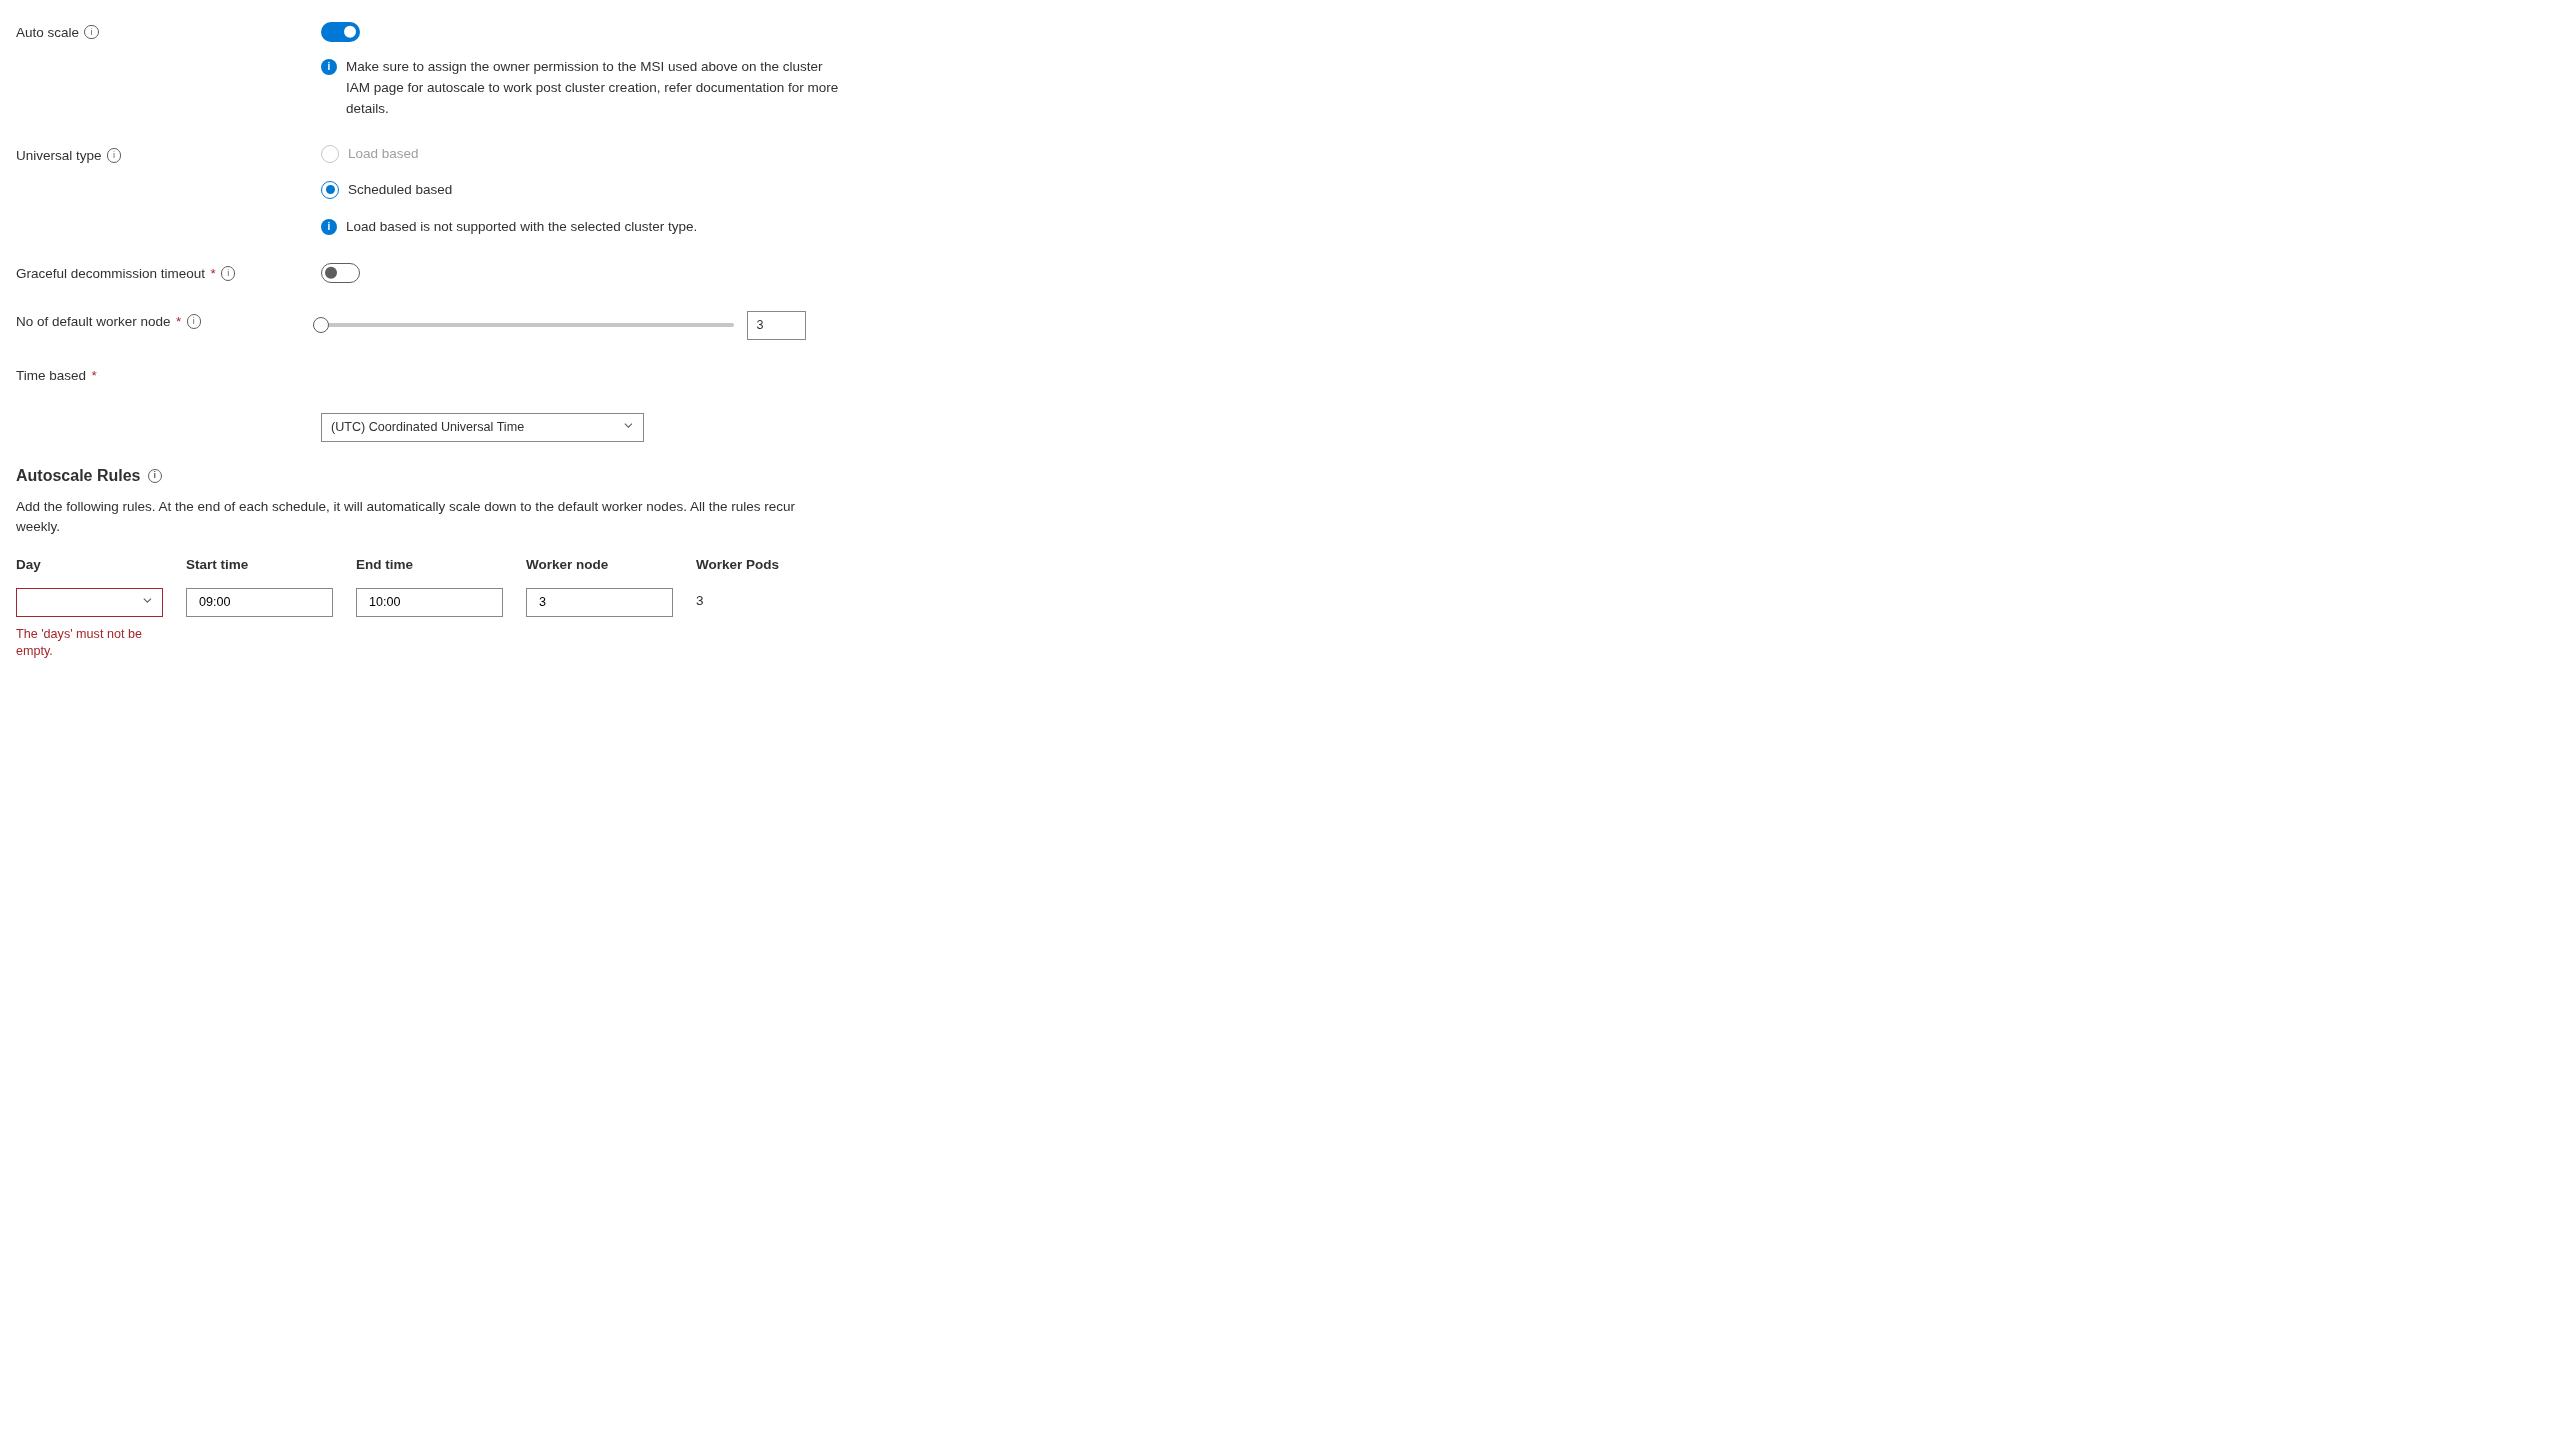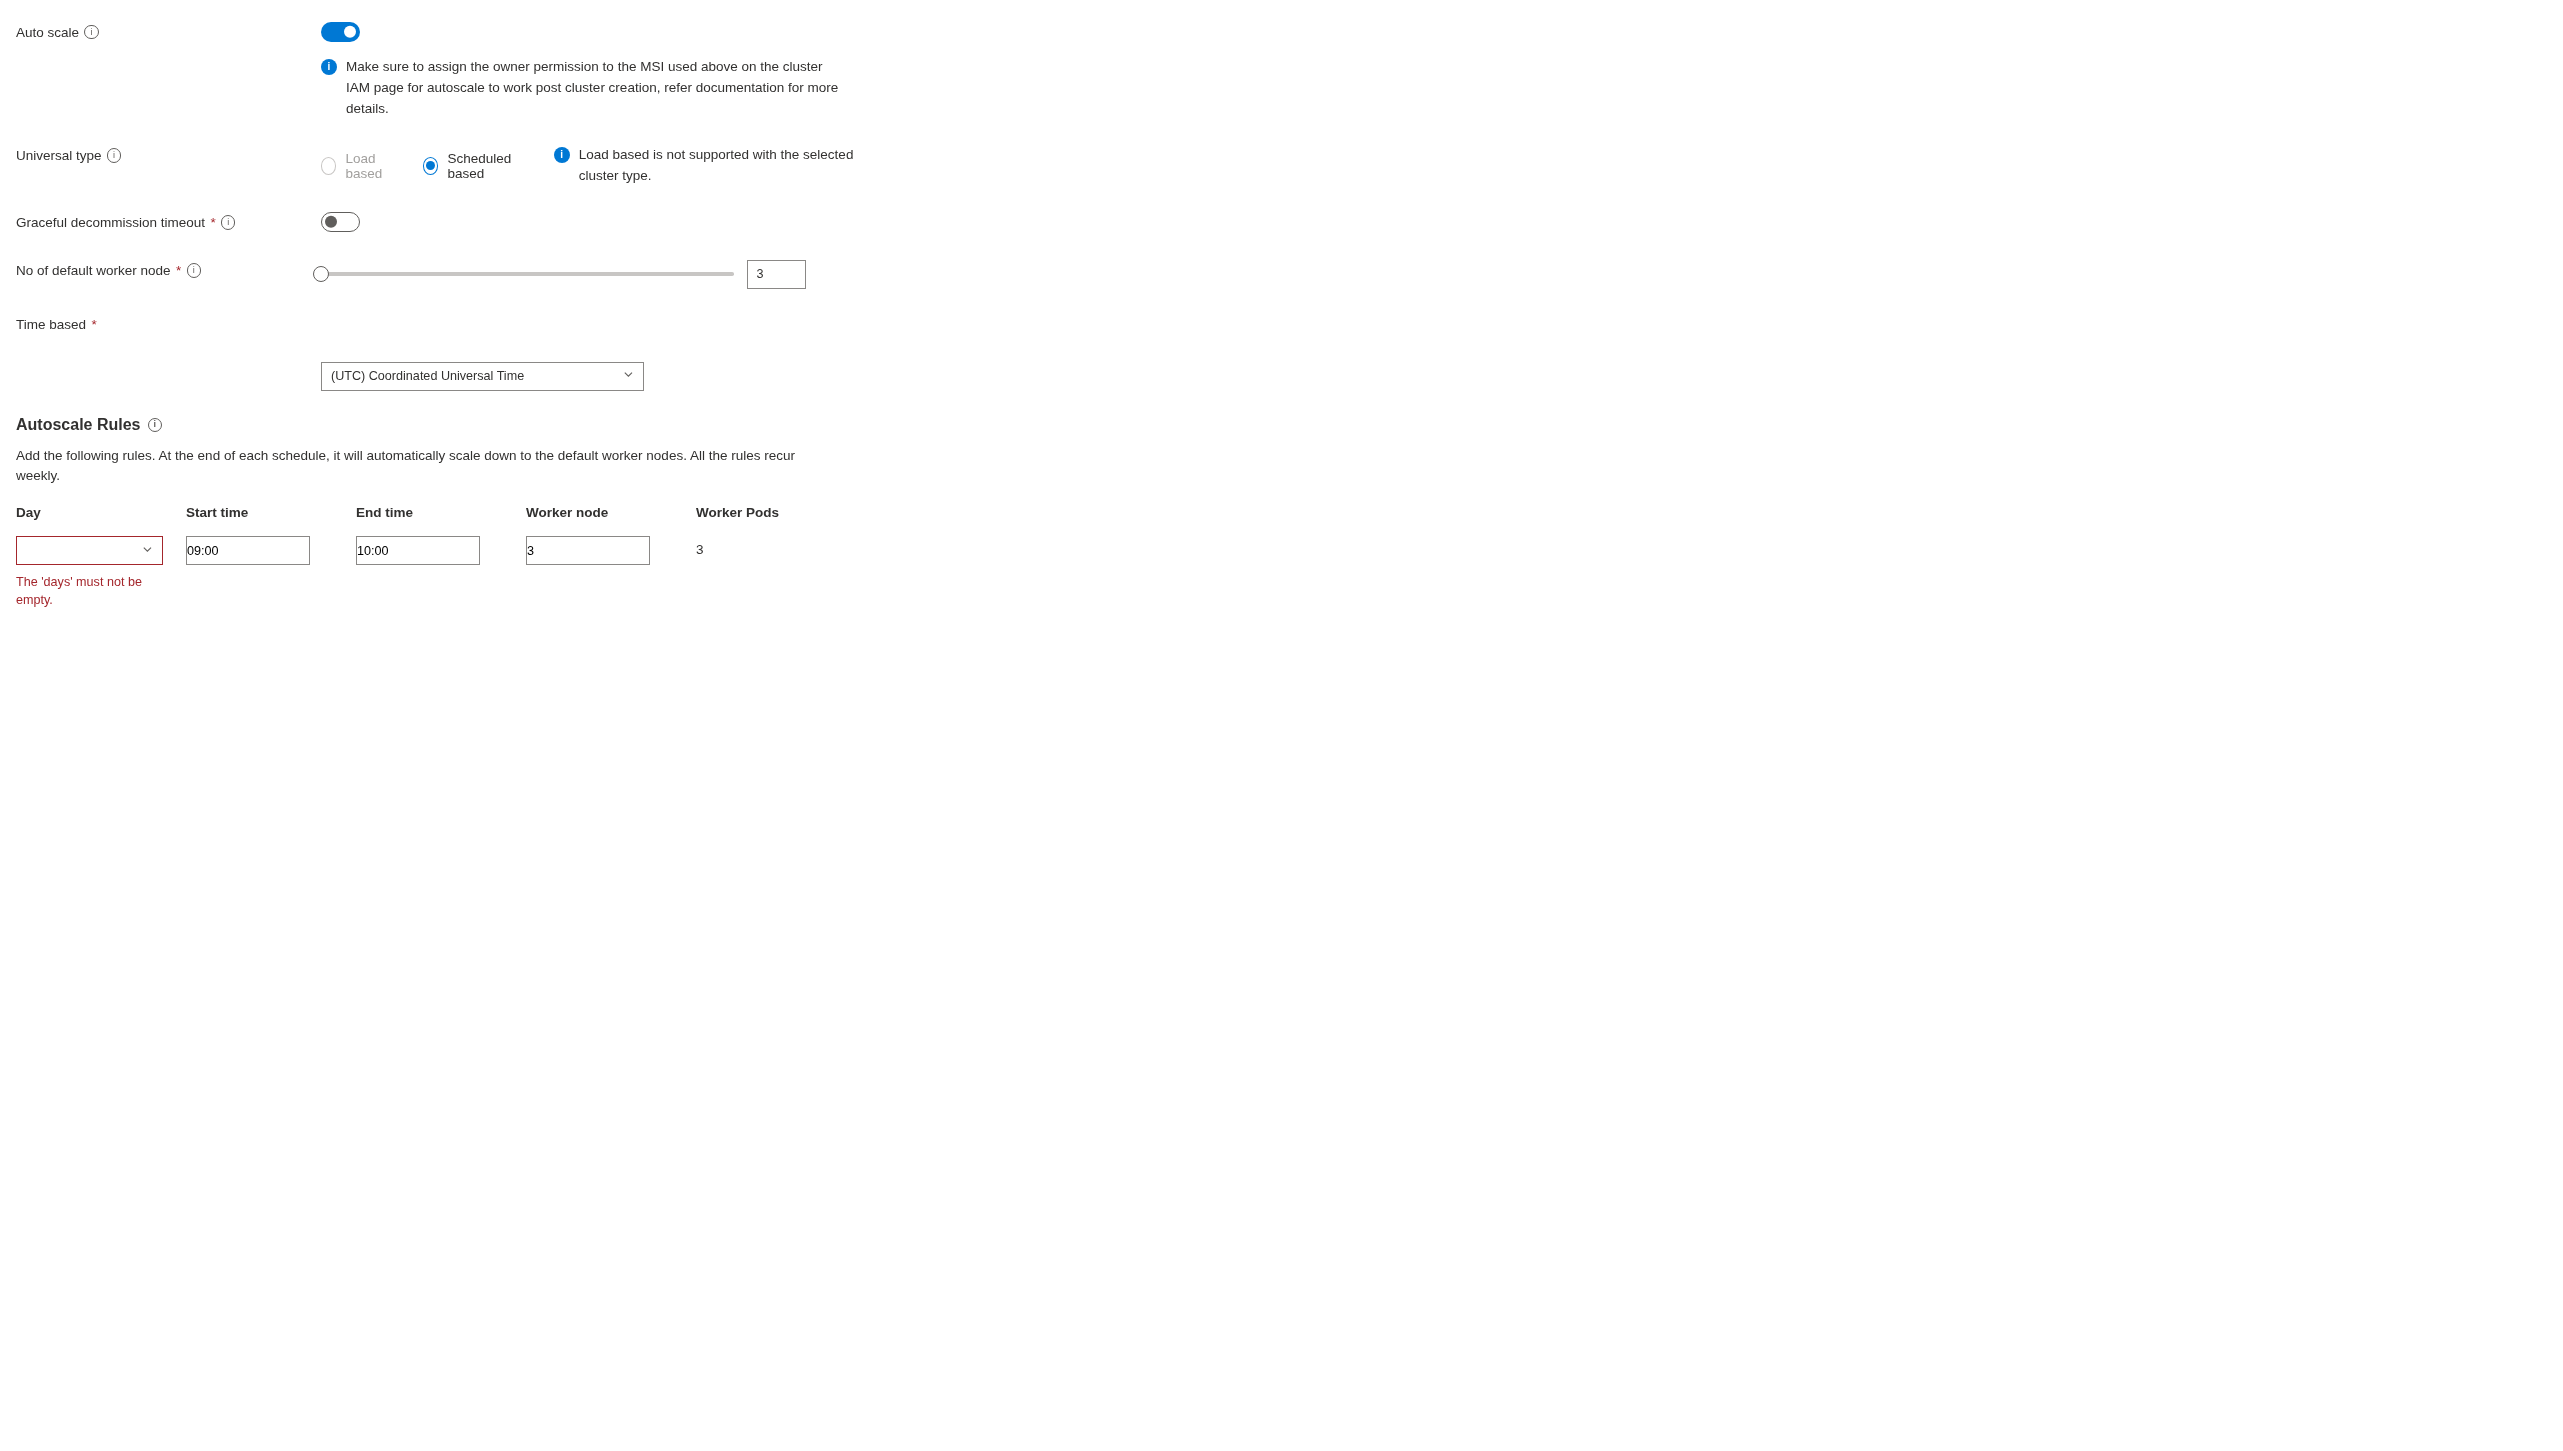--- a/index.html
+++ b/index.html
@@ -79,21 +79,21 @@
     color: #fff;
     font-size: 10px;
     font-weight: 600;
     display: inline-flex;
     align-items: center;
     justify-content: center;
     flex-shrink: 0;
     margin-top: 1.8px;
   }
   .info-text { font-size: 13.5px; line-height: 1.55; color: #323130; }
-  .radio-group { display: flex; flex-direction: row; gap: 18px; }
+  .radio-group { display: flex; flex-direction: column; gap: 18px; text-align: center; }
   .radio-item { display: flex; align-items: center; gap: 9px; }
   .radio {
     width: 18px; height: 18px; border-radius: 50%;
     border: 0.9px solid #8a8886; display: inline-flex;
     align-items: center; justify-content: center;
   }
   .radio.disabled { border-color: #c8c6c4; }
   .radio.selected { border-color: #0078d4; border-width: 0.9px; }
   .radio.selected::after {
     content: ""; width: 9px; height: 9px; border-radius: 50%;
@@ -145,22 +145,22 @@
     align-items: start;
   }
   .rules-head { font-weight: 600; font-size: 13.5px; margin-bottom: 16px; }
   .rules-row .cell { padding-right: 21.5px; }
   .cell-select {
     border: 0.9px solid #a4262c; height: 29px; width: 147px;
     display: flex; align-items: center; justify-content: flex-end;
     padding: 0 9px; cursor: pointer;
   }
   .cell-input {
-    border: 0.9px solid #8a8886; height: 29px; width: 124px;
-    padding: 0 0; font-size: 12.6px; font-family: inherit;
+    border: 0.9px solid #8a8886; height: 29px; width: 147px;
+    padding: 0 12px; font-size: 12.6px; font-family: inherit;
   }
   .err-msg {
     color: #a4262c; font-size: 12.6px; margin-top: 9px;
     max-width: 147px; line-height: 1.4;
   }
   .pods-val { font-size: 13.5px; padding-top: 5.4px; }
 </style>
 </head>
 <body>
 

